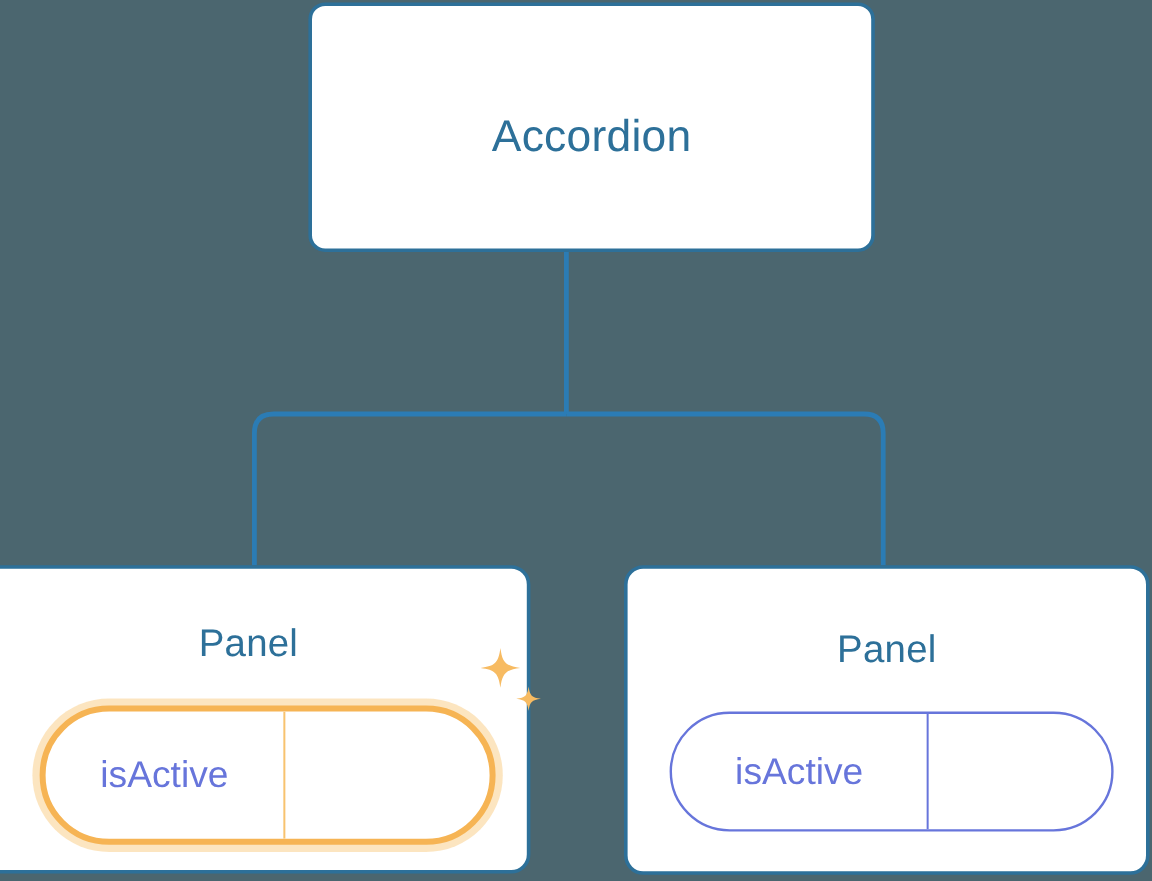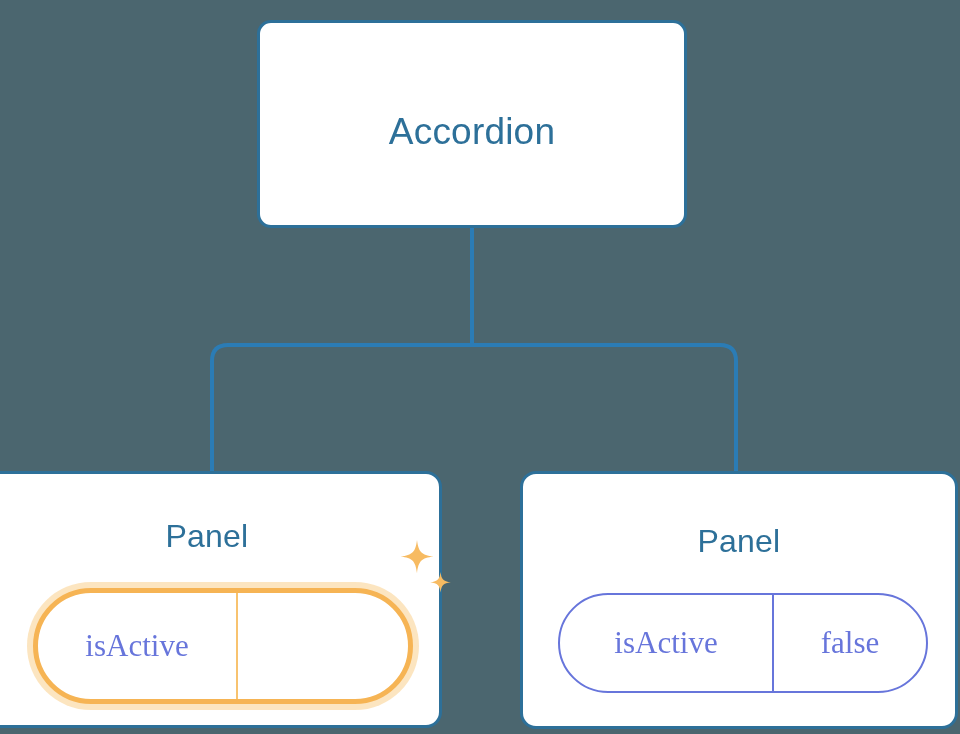--- a/index.html
+++ b/index.html
@@ -37,22 +37,22 @@
   .node-card {
     position: absolute;
     background: #ffffff;
     border: 3px solid #2d7099;
     border-radius: 14px;
     box-sizing: border-box;
   }
 
   .node-root {
     left: 257px;
-    top: 20px;
-    width: 430px;
+    top: 2px;
+    width: 472px;
     height: 208px;
   }
 
   .node-panel-left {
     left: -28px;
     top: 471px;
     width: 470px;
     height: 257px;
     border-radius: 16px;
   }
@@ -109,21 +109,20 @@
     background: #ffffff;
   }
 
   .prop-pill .prop-key,
   .prop-pill .prop-val {
     display: flex;
     align-items: center;
     justify-content: center;
     white-space: nowrap;
     box-sizing: border-box;
-    font-family: Liberation Serif, serif;
   }
 
   
   .prop-pill-highlight {
     left: 58px;
     top: 114px;
     width: 380px;
     height: 116px;
     border: 5px solid #f6b454;
     border-radius: 999px;
@@ -210,17 +209,16 @@
   <svg class="sparkles" viewBox="0 0 60 66" width="60" height="66">
     <path d="M 21 0 C 22.6 12.2 25.4 15.0 37.5 16.6 C 25.4 18.2 22.6 21.0 21 33.2 C 19.4 21.0 16.6 18.2 4.5 16.6 C 16.6 15.0 19.4 12.2 21 0 Z" fill="#f7bb62"></path>
     <path d="M 44.5 32 C 45.5 39.6 47.2 41.3 54.8 42.3 C 47.2 43.3 45.5 45.0 44.5 52.6 C 43.5 45.0 41.8 43.3 34.2 42.3 C 41.8 41.3 43.5 39.6 44.5 32 Z" fill="#f7bb62"></path>
   </svg>
 
   <div class="node-card node-panel-right">
     <div class="node-title">Panel</div>
 
     <div class="prop-pill prop-pill-plain">
       <div class="prop-key">isActive</div>
-      <div class="prop-val">false</div>
     </div>
   </div>
 
 </div>
 
 </body></html>

